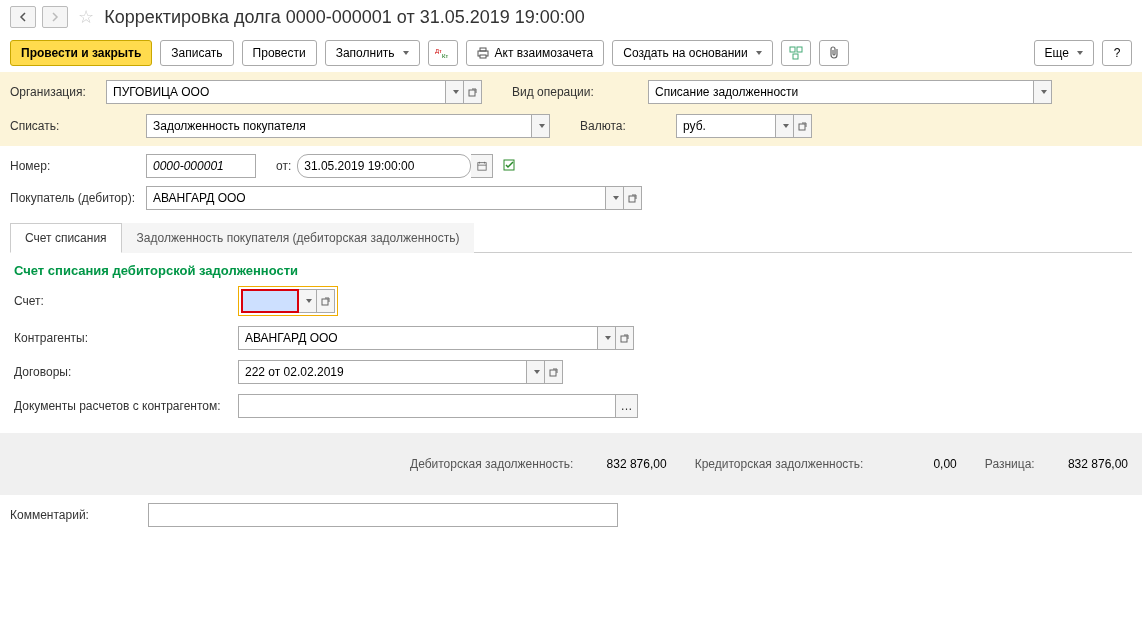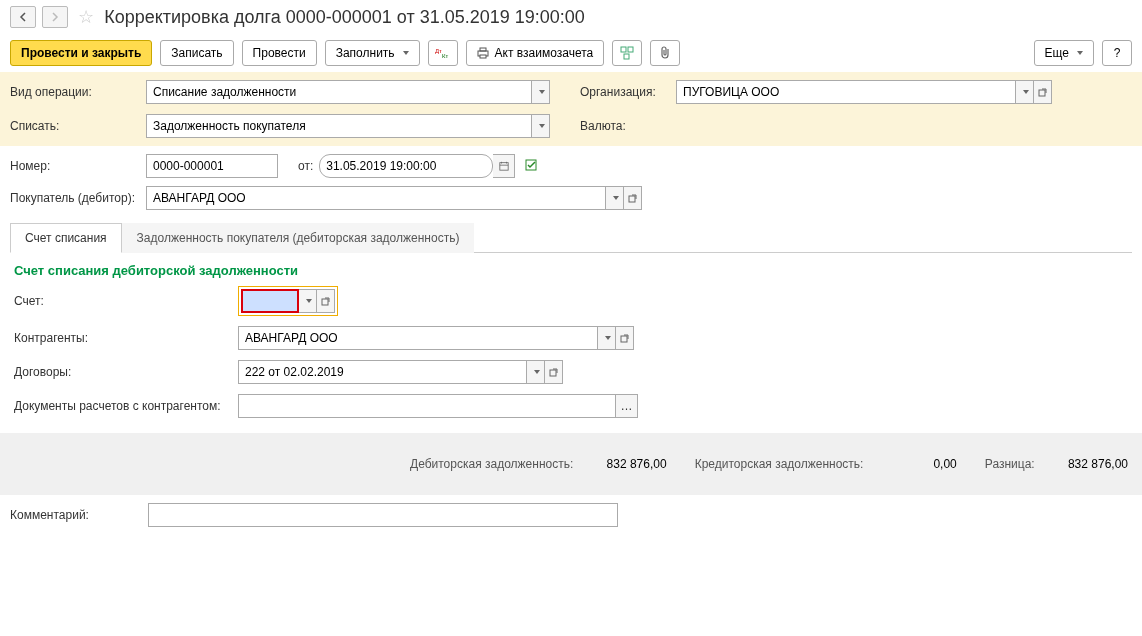--- a/index.html
+++ b/index.html
@@ -71,20 +71,24 @@
       </svg>
   </button>
   <button class="btn">
     <svg width="12" height="12">
         <rect x="1" y="4" width="10" height="5" fill="none" stroke="#555"></rect>
         <rect x="3" y="1" width="6" height="3" fill="none" stroke="#555"></rect>
         <rect x="3" y="8" width="6" height="3" fill="#fff" stroke="#555"></rect>
       </svg>
     <span>Акт взаимозачета</span>
   </button>
+  <button class="btn">
+    <span>Создать на основании</span>
+    <span class="caret"></span>
+  </button>
   <button class="btn icon-only">
     <svg width="14" height="14">
         <rect x="1" y="1" width="5" height="5" fill="none" stroke="#4a7"></rect>
         <rect x="8" y="1" width="5" height="5" fill="none" stroke="#4a7"></rect>
         <rect x="4" y="8" width="5" height="5" fill="none" stroke="#4a7"></rect>
       </svg>
   </button>
   <button class="btn icon-only">
     <svg width="12" height="14">
         <path d="M9 3v6a3 3 0 01-6 0V3a2 2 0 014 0v5a1 1 0 01-2 0V4" fill="none" stroke="#666" stroke-width="1.2"></path>
@@ -92,62 +96,74 @@
   </button>
   <div class="spacer"></div>
   <button class="btn">
     <span>Еще</span>
     <span class="caret"></span>
   </button>
   <button class="btn icon-only">?</button>
 </div>
 
 <div class="section">
+  <div class="form-row">
+    <span class="lbl" style="min-width:90px">Организация:</span>
+    <div class="input-combo">
+      <input class="txt-input" style="width: 340px;" value="ПУГОВИЦА ООО">
+      <div class="dd-btn">
+          <span class="caret"></span>
+        </div>
+      <div class="ext-btn">
+          <svg viewBox="0 0 10 10">
+            <rect x="1" y="3" width="6" height="6" fill="none" stroke="#666"></rect>
+            <path d="M4 2h4v4" fill="none" stroke="#666"></path>
+          </svg>
+        </div>
+    </div>
+  </div>
   <div class="form-row" style="width:540px">
     <span class="lbl">Вид операции:</span>
     <div class="input-combo">
       <input class="txt-input" style="width: 386px;" value="Списание задолженности">
       <div class="dd-btn">
           <span class="caret"></span>
         </div>
     </div>
   </div>
-  <div class="form-row">
-    <span class="lbl" style="min-width:90px">Организация:</span>
-    <div class="input-combo">
-      <input class="txt-input" style="width: 340px;" value="ПУГОВИЦА ООО">
-      <div class="dd-btn">
-          <span class="caret"></span>
-        </div>
-      <div class="ext-btn">
-          <svg viewBox="0 0 10 10">
-            <rect x="1" y="3" width="6" height="6" fill="none" stroke="#666"></rect>
-            <path d="M4 2h4v4" fill="none" stroke="#666"></path>
-          </svg>
-        </div>
-    </div>
-  </div>
   <div class="form-row" style="width:540px">
     <span class="lbl">Списать:</span>
     <div class="input-combo">
       <input class="txt-input" style="width: 386px;" value="Задолженность покупателя">
       <div class="dd-btn">
           <span class="caret"></span>
         </div>
     </div>
   </div>
   <div class="form-row">
     <span class="lbl" style="min-width:90px">Валюта:</span>
+    <div class="input-combo">
+      <input class="txt-input" style="width: 100px;" value="руб.">
+      <div class="dd-btn">
+          <span class="caret"></span>
+        </div>
+      <div class="ext-btn">
+          <svg viewBox="0 0 10 10">
+            <rect x="1" y="3" width="6" height="6" fill="none" stroke="#666"></rect>
+            <path d="M4 2h4v4" fill="none" stroke="#666"></path>
+          </svg>
+        </div>
+    </div>
   </div>
 </div>
 
 <div class="plain-section">
   <div class="form-row">
     <span class="lbl">Номер:</span>
-    <input class="txt-input" style="width: 132px;" value="0000-000001">
+    <input class="txt-input" style="width: 110px; font-style: italic;" value="0000-000001">
   </div>
   <div class="form-row">
     <span>от:</span>
     <div class="input-combo">
       <input class="txt-input" style="width: 174px; border-radius: 11px;" value="31.05.2019 19:00:00">
       <div class="cal-btn">
         <svg viewBox="0 0 12 12">
             <rect x="1" y="2" width="10" height="9" fill="none" stroke="#666"></rect>
             <line x1="1" y1="5" x2="11" y2="5" stroke="#666"></line>
             <line x1="3" y1="1" x2="3" y2="3" stroke="#666"></line>

